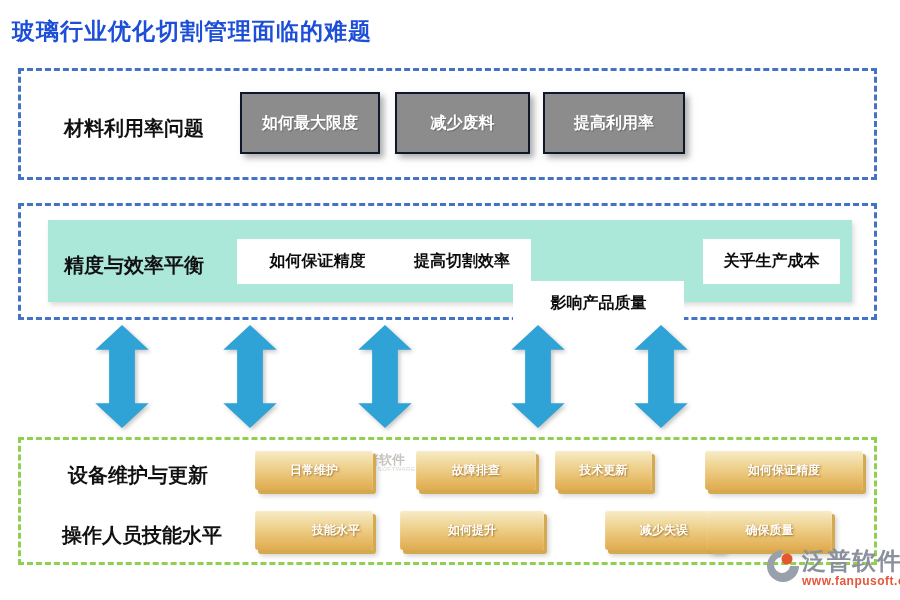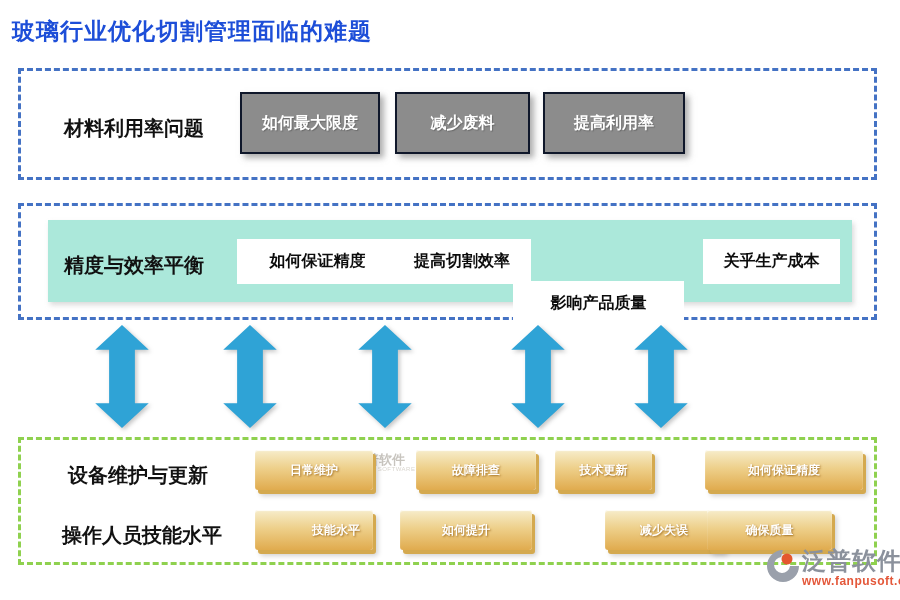--- a/index.html
+++ b/index.html
@@ -98,21 +98,21 @@
   </div>
 
   <div class="row-label" style="left:68px;top:462px;">设备维护与更新</div>
   <div class="gold-btn" style="left:255px;top:450px;width:118px;">日常维护</div>
   <div class="gold-btn" style="left:416px;top:450px;width:120px;">故障排查</div>
   <div class="gold-btn" style="left:555px;top:450px;width:97px;">技术更新</div>
   <div class="gold-btn" style="left:705px;top:450px;width:158px;">如何保证精度</div>
 
   <div class="row-label" style="left:62px;top:522px;">操作人员技能水平</div>
   <div class="gold-btn" style="left:255px;top:510px;width:118px;padding-left:44px;">技能水平</div>
-  <div class="gold-btn" style="left:400px;top:510px;width:132px;">如何提升</div>
+  <div class="gold-btn" style="left:400px;top:510px;width:144px;">如何提升</div>
   <div class="gold-btn" style="left:557px;top:510px;width:118px;margin-left:48px;">减少失误</div>
   <div class="gold-btn" style="left:707px;top:510px;width:125px;">确保质量</div>
 
   <div class="brand">
     <svg width="34" height="34" viewBox="0 0 34 34">
       <path d="M17 1 A16 16 0 1 0 33 17 L24 17 A8 8 0 1 1 15 8 Z" fill="#9aa0ab"></path>
       <circle cx="21" cy="10" r="5.5" fill="#e4572e"></circle>
     </svg>
     <span class="brand-col">
       <span class="brand-name">泛普软件</span>

